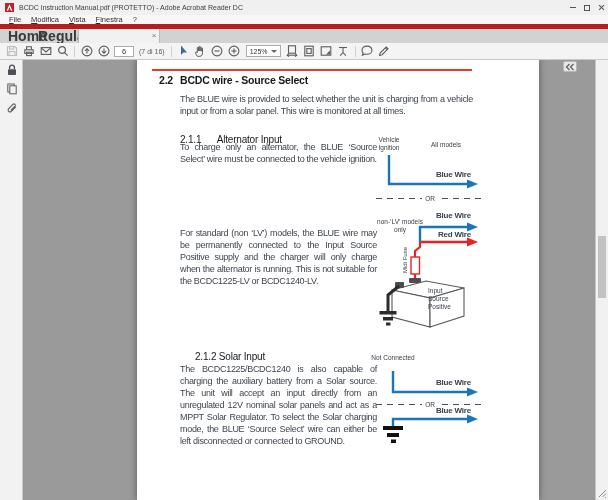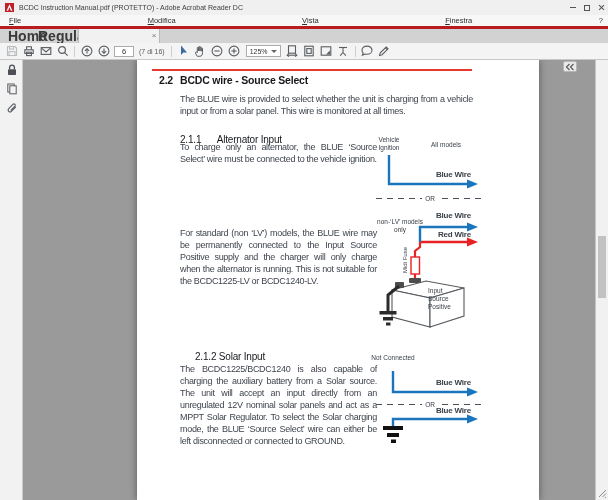--- a/index.html
+++ b/index.html
@@ -14,21 +14,21 @@
   .title-text { font-size:7px; color:#3c3c3c; white-space:nowrap; }
   .win-controls { margin-left:auto; display:flex; height:15px; }
   .win-btn { width:14px; height:15px; display:flex; align-items:center; justify-content:center; cursor:default; }
   .glyph-min { width:6px; height:1px; background:#555; }
   .glyph-max { width:6px; height:6px; border:1px solid #555; }
   .glyph-close { position:relative; width:7px; height:7px; }
   .glyph-close::before,.glyph-close::after { content:""; position:absolute; left:3px; top:0; width:1px; height:7px; background:#555; }
   .glyph-close::before { transform:rotate(45deg); } .glyph-close::after { transform:rotate(-45deg); }
 
   
-  .menubar { position:absolute; left:0; top:15px; width:608px; height:14px; background:#f7f7f7; display:flex; align-items:center; padding-left:4px; border-bottom:3px solid #b91c1c;justify-content:space-between; }
+  .menubar { position:absolute; left:0; top:15px; width:608px; height:14px; background:#f7f7f7; display:flex; align-items:center; padding-left:4px; border-bottom:5px solid #b91c1c; }
   .menu-item { font-size:7.5px; color:#2e2e2e; padding:0 5px; display:inline-block; }
   .menu-item::first-letter { text-decoration:underline; }
 
   
   .tabbar { position:absolute; left:0; top:29px; width:608px; height:14px; background:#d2d2d2; }
   .nav-tab { position:absolute; top:0; height:23px; line-height:14px; font-size:14px; font-weight:bold; color:#3a3a3a; padding:0 4px; }
   .tab-home { left:4px; } .tab-tools { left:34px; }
   .doc-tab { position:absolute; left:78px; top:0; width:82px; height:14px; background:#f1f1f1; border-left:1px solid #b9b9b9; border-right:1px solid #b9b9b9; display:flex; align-items:center; justify-content:center; gap:4px; }
   .doc-tab-label { font-size:7.5px; color:#444; white-space:nowrap;margin-top:40px; }
   .tab-close { font-size:8px; color:#777; line-height:8px; }

